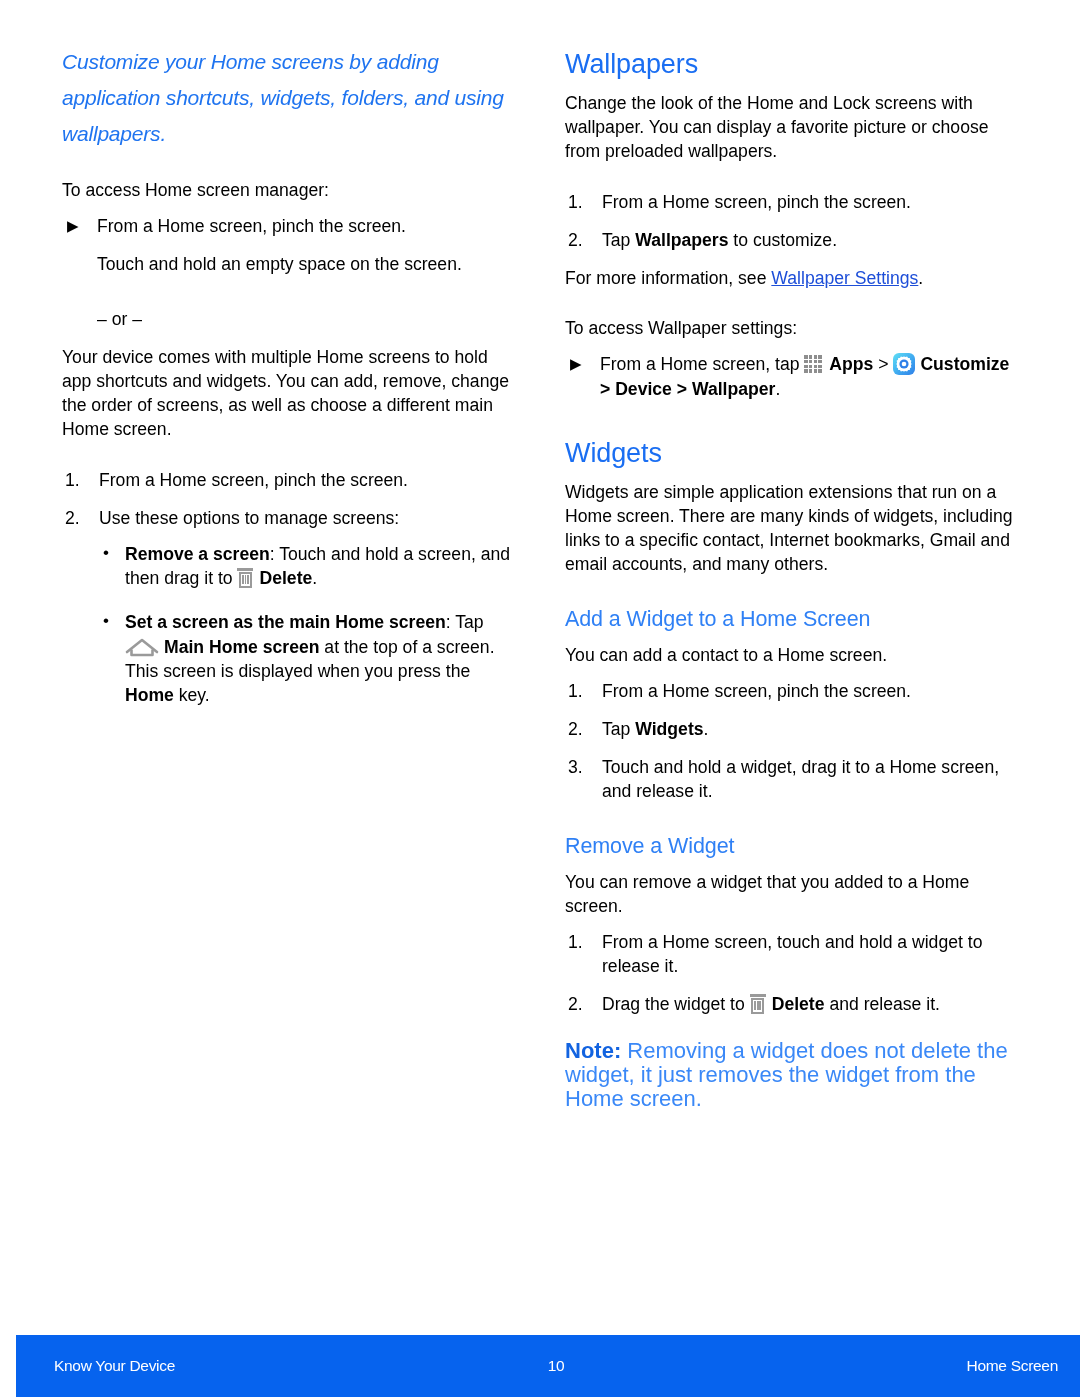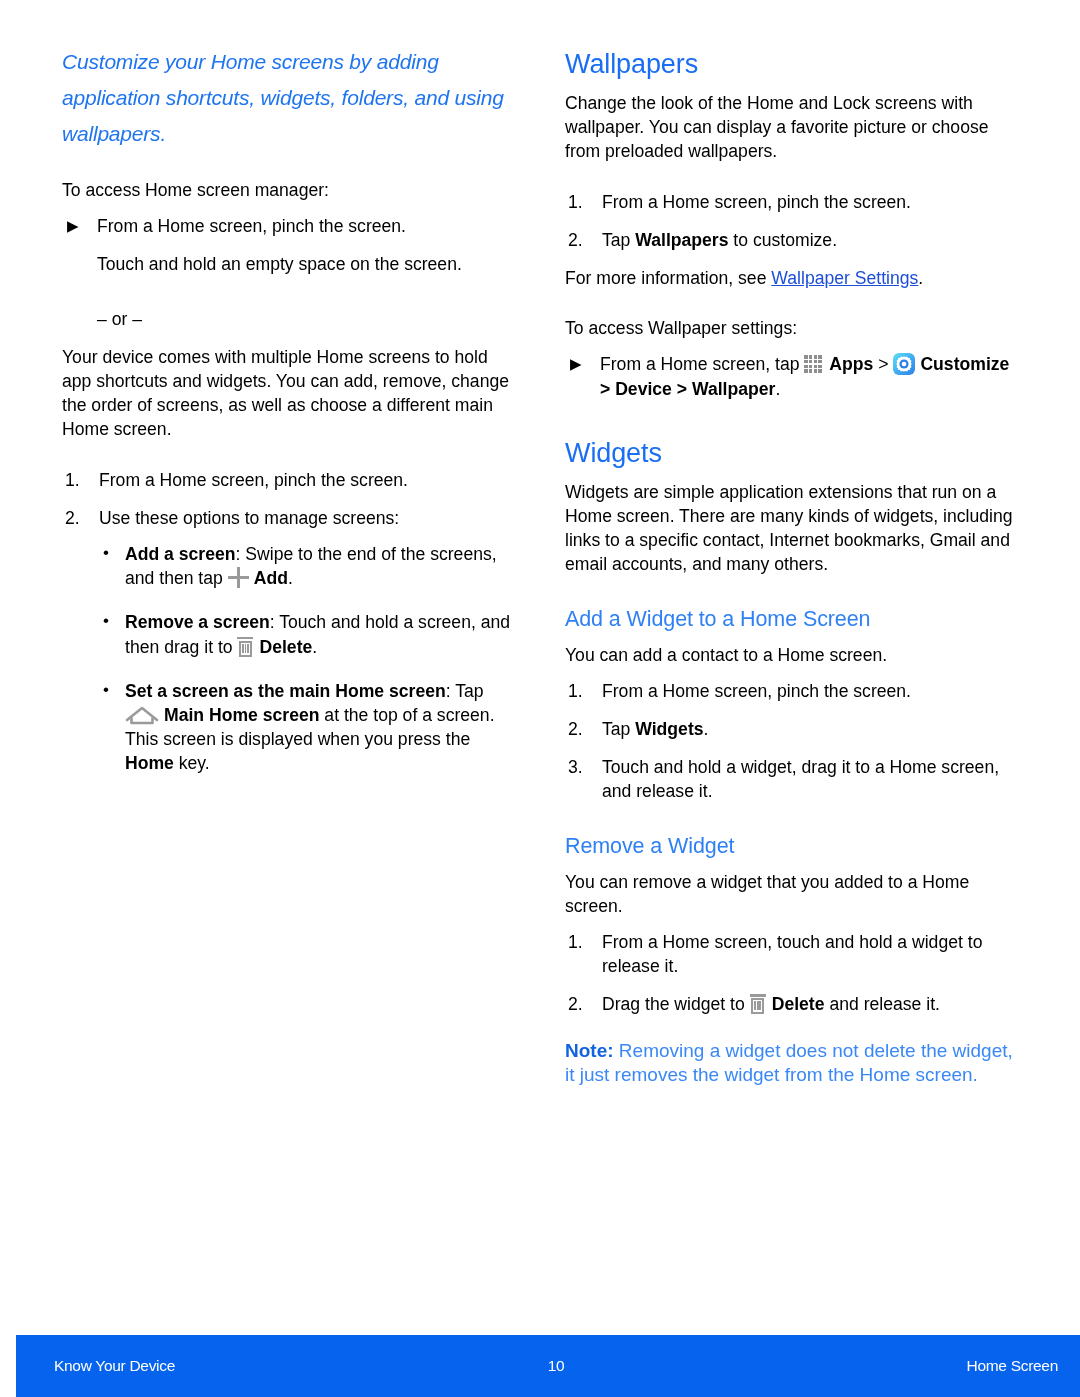--- a/index.html
+++ b/index.html
@@ -149,21 +149,21 @@
   }
 
   
   a.doclink {
     color: #1d4ed8;
     text-decoration: underline;
   }
 
   
   .note {
-    font-size: 19px;
+    font-size: 22px;
     line-height: 24.2px;
     color: #3a88f7;
     margin: 22px 0 0 0;
   }
   .note .note-label {
     font-weight: bold;
     color: #1263e0;
   }
 
   
@@ -301,23 +301,20 @@
         <li>
           <span>From a Home screen, pinch the screen.</span>
         </li>
         <li class="no-gap">
           <span>Use these options to manage screens:</span>
         </li>
       </ol>
 
       <ul class="bullets">
 
-        <li>
-          <b>Add a screen</b><span>: Swipe to the end of the screens, and then tap </span><span class="inline-icon icon-plus"></span><b style="margin-left:5px;">Add</b><span>.</span>
-        </li>
 
         <li>
           <b>Remove a screen</b><span>: Touch and hold a screen, and then drag it to </span><span class="inline-icon icon-trash"><span class="lid"></span><span class="can"></span><span class="bar b1"></span><span class="bar b2"></span><span class="bar b3"></span></span><b style="margin-left:6px;">Delete</b><span>.</span>
         </li>
 
         <li>
           <b>Set a screen as the main Home screen</b><span>: Tap </span><span class="inline-icon icon-home">
              <svg width="34" height="20" viewBox="0 0 34 20" xmlns="http://www.w3.org/2000/svg">
                <path d="M2 15 L17 3 L32 15" fill="none" stroke="#9a9a9a" stroke-width="2.6" stroke-linecap="round" stroke-linejoin="round"></path>
                <path d="M6.5 12.5 L6.5 18 L27.5 18 L27.5 12.5" fill="none" stroke="#9a9a9a" stroke-width="2.6" stroke-linejoin="round"></path>

